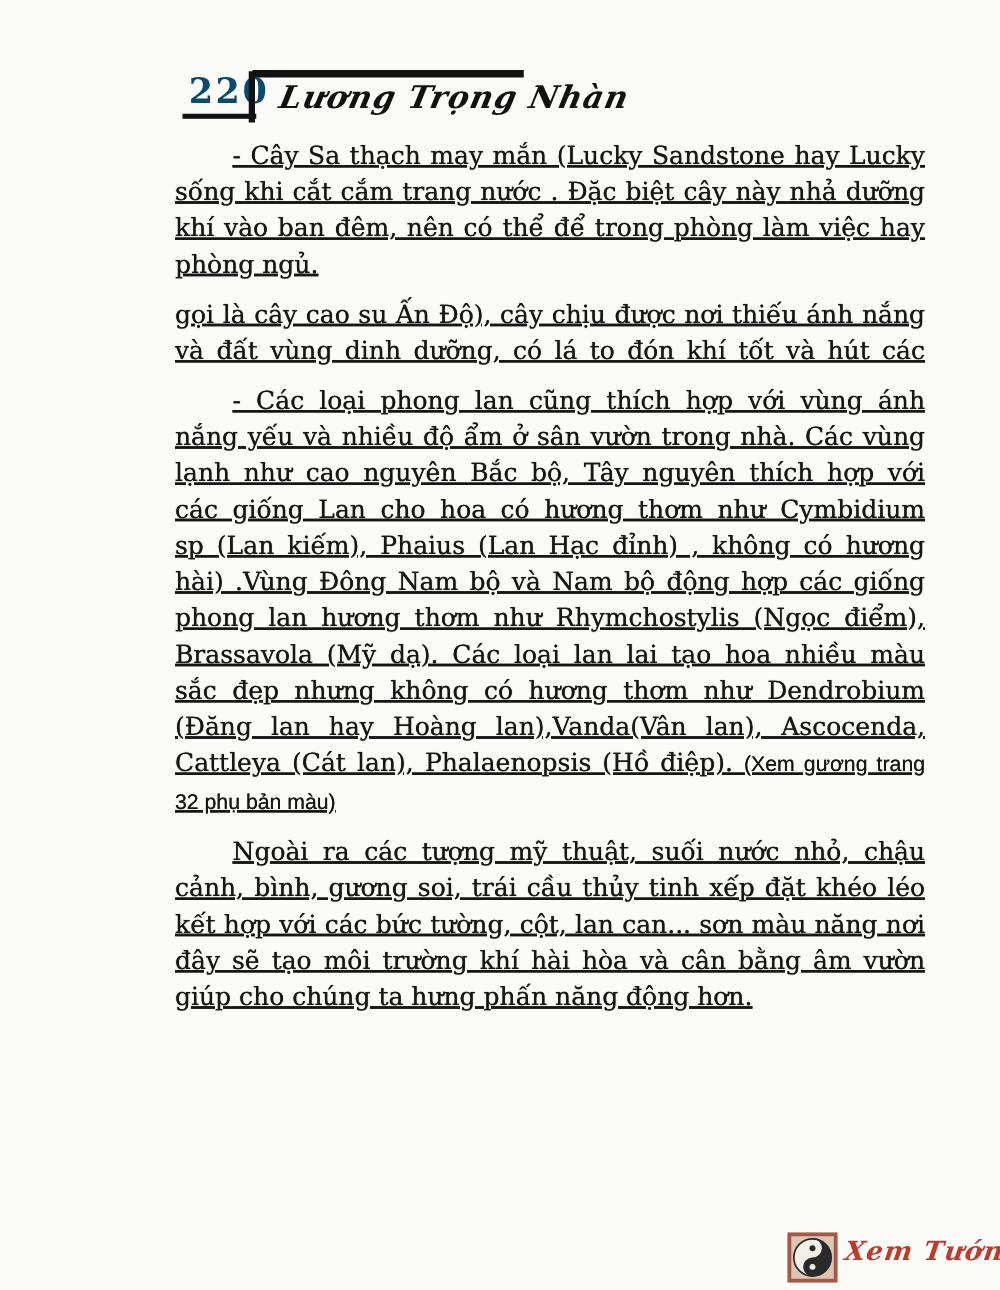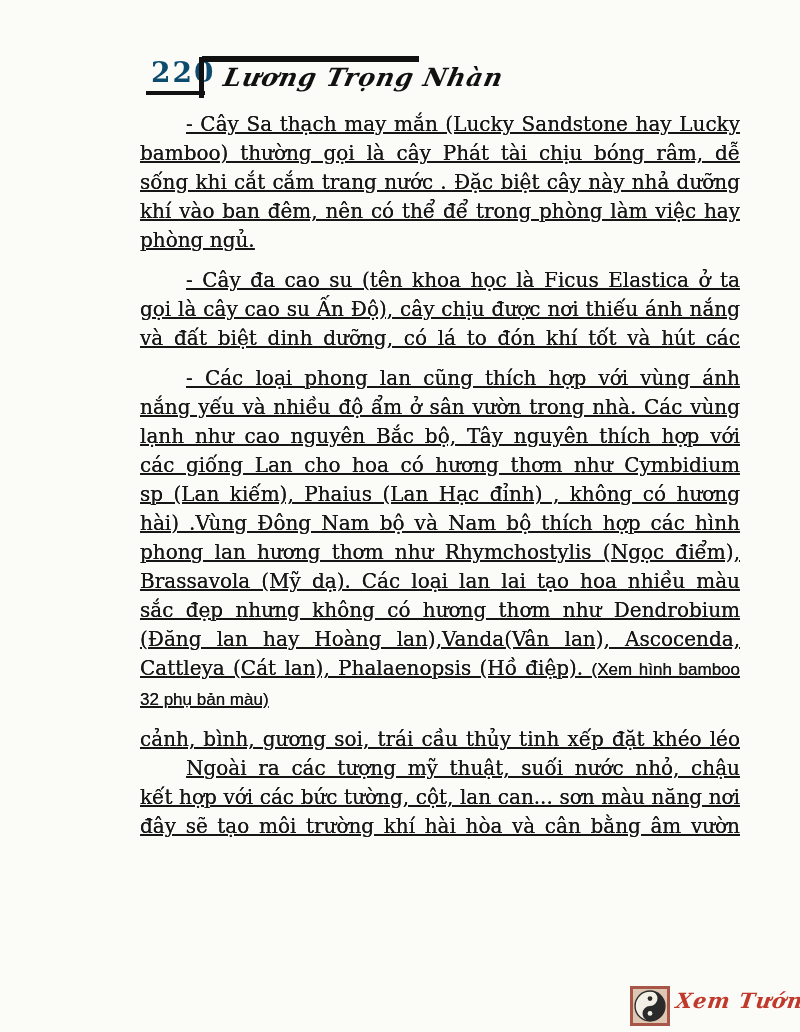--- a/index.html
+++ b/index.html
@@ -123,49 +123,48 @@
     <span class="page-num">220</span>
     <span class="num-underline"></span>
     <span class="rule-vert"></span>
     <span class="rule-top"></span>
     <span class="author">Lương Trọng Nhàn</span>
   </div>
 
   <div class="content">
       <div class="para">
         <div class="line first"><span>- Cây Sa thạch may mắn (Lucky Sandstone hay Lucky</span></div>
-        <div class="line"><span>bamboo) thường gọi là cây Phát tài chịu bóng râm, dễ</span></div>
         <div class="line"><span>sống khi cắt cắm trang nước . Đặc biệt cây này nhả dưỡng</span></div>
         <div class="line"><span>khí vào ban đêm, nên có thể để trong phòng làm việc hay</span></div>
         <div class="line last"><span>phòng ngủ.</span></div>
       </div>
       <div class="para">
-        <div class="line first"><span>- Cây đa cao su (tên khoa học là Ficus Elastica ở ta</span></div>
         <div class="line"><span>gọi là cây cao su Ấn Độ), cây chịu được nơi thiếu ánh nắng</span></div>
-        <div class="line"><span>và đất biệt dinh dưỡng, có lá to đón khí tốt và hút các</span></div>
+        <div class="line"><span>và đất vùng dinh dưỡng, có lá to đón khí tốt và hút các</span></div>
       </div>
       <div class="para">
         <div class="line first"><span>- Các loại phong lan cũng thích hợp với vùng ánh</span></div>
         <div class="line"><span>nắng yếu và nhiều độ ẩm ở sân vườn trong nhà. Các vùng</span></div>
         <div class="line"><span>lạnh như cao nguyên Bắc bộ, Tây nguyên thích hợp với</span></div>
         <div class="line"><span>các giống Lan cho hoa có hương thơm như Cymbidium</span></div>
         <div class="line"><span>sp (Lan kiếm), Phaius (Lan Hạc đỉnh) , không có hương</span></div>
-        <div class="line"><span>hài) .Vùng Đông Nam bộ và Nam bộ thích hợp các hình</span></div>
+        <div class="line"><span>hài) .Vùng Đông Nam bộ và Nam bộ động hợp các giống</span></div>
         <div class="line"><span>phong lan hương thơm như  Rhymchostylis (Ngọc điểm),</span></div>
         <div class="line"><span>Brassavola (Mỹ dạ). Các loại lan lai tạo hoa nhiều màu</span></div>
         <div class="line"><span>sắc đẹp nhưng không có hương thơm như Dendrobium</span></div>
         <div class="line"><span>(Đăng lan hay Hoàng lan),Vanda(Vân lan), Ascocenda,</span></div>
-        <div class="line"><span>Cattleya (Cát lan), Phalaenopsis (Hồ điệp). </span><span class="seg-note">(Xem hình bamboo</span></div>
+        <div class="line"><span>Cattleya (Cát lan), Phalaenopsis (Hồ điệp). </span><span class="seg-note">(Xem gương trang</span></div>
         <div class="line last"><span class="seg-note">32 phụ bản màu)</span></div>
       </div>
       <div class="para">
+        <div class="line first"><span>Ngoài ra các tượng mỹ thuật, suối nước nhỏ, chậu</span></div>
         <div class="line"><span>cảnh, bình, gương soi, trái cầu thủy tinh xếp đặt khéo léo</span></div>
-        <div class="line first"><span>Ngoài ra các tượng mỹ thuật, suối nước nhỏ, chậu</span></div>
         <div class="line"><span>kết hợp với các bức tường, cột, lan can... sơn màu năng nơi</span></div>
         <div class="line"><span>đây sẽ tạo môi trường khí hài hòa và cân bằng âm vườn</span></div>
+        <div class="line last"><span>giúp cho chúng ta hưng phấn năng động hơn.</span></div>
       </div>
     </div>
 
   <div class="watermark">
     <span class="wm-icon" style="border-color: rgb(168, 86, 72);">
       <svg viewBox="0 0 100 100" aria-hidden="true">
         <circle cx="50" cy="50" r="44" fill="#f4efe6" stroke="#2a2a2a" stroke-width="4"></circle>
         <path fill="#2a2a2a" d="M50,6 A44,44 0 0,1 50,94 A22,22 0 0,1 50,50 A22,22 0 0,0 50,6 Z"></path>
         <circle cx="50" cy="28" r="7" fill="#2a2a2a"></circle>
         <circle cx="50" cy="72" r="7" fill="#f4efe6"></circle>

